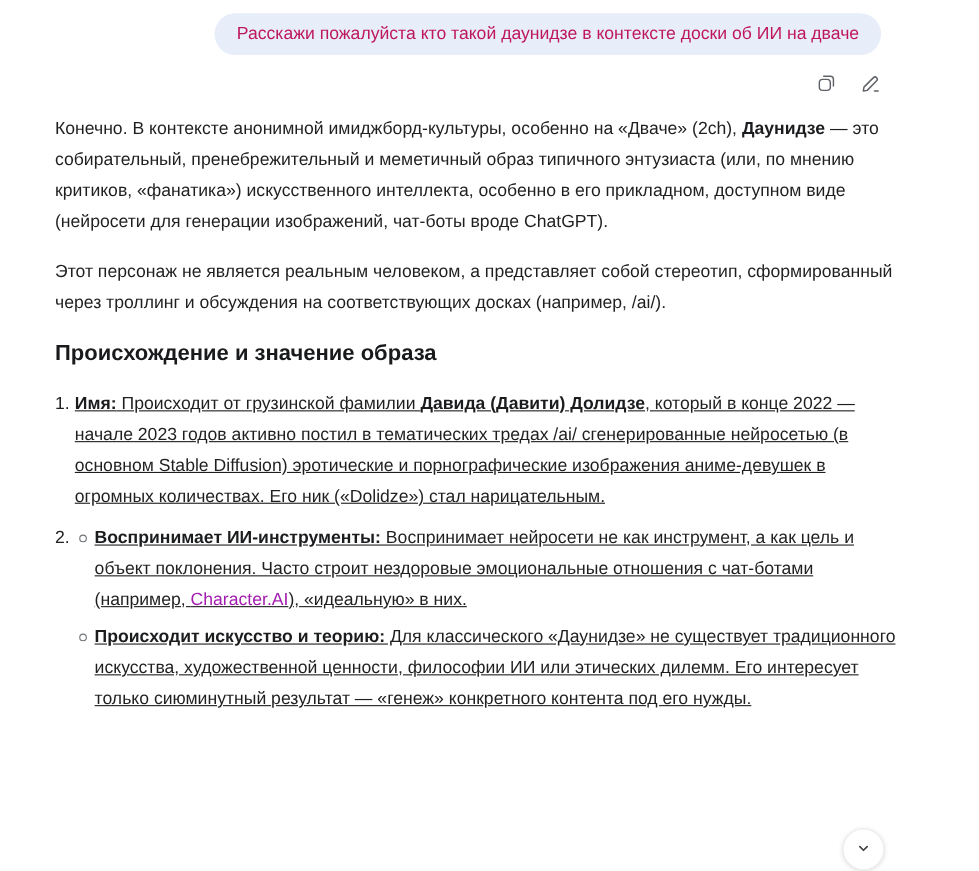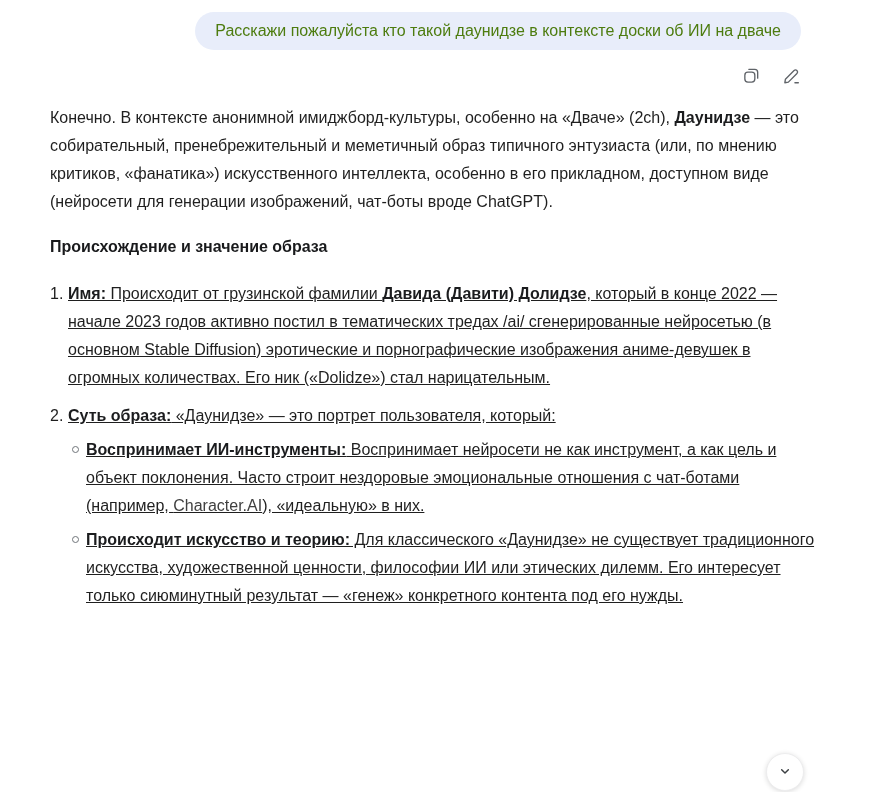--- a/index.html
+++ b/index.html
@@ -22,21 +22,21 @@
     display: flex;
     justify-content: flex-end;
     padding: 12px 89px 0 0;
   }
   .user-bubble {
     background: #e8edfa;
     border-radius: 22px;
     padding: 8px 20px;
     font-size: 16px;
     line-height: 22px;
-    color: #4d7c0f;
+    color: #be185d;
     max-width: 640px;
     white-space: nowrap;
   }
   
   .actions-row {
     display: flex;
     justify-content: flex-end;
     gap: 10px;
     padding: 12px 84px 0 0;
   }
@@ -54,21 +54,21 @@
   }
   .icon-btn svg { display: block; }
   
   .response {
     margin: 16px 68px 0 50px;
     font-size: 16px;
     line-height: 28px;
   }
   .response p { margin: 0 0 18px 0; }
   .response h3 {
-    font-size: 16px;
+    font-size: 20px;
     line-height: 26px;
     font-weight: 700;
     color: #191a1c;
     margin: 15px 0 20px 0;
   }
   ol.numbered {
     list-style: none;
     counter-reset: item;
     margin: 0;
     padding: 0;
@@ -102,21 +102,21 @@
     left: -14px;
     top: 10px;
     width: 5px;
     height: 5px;
     border: 1.3px solid #70757a;
     border-radius: 50%;
     background: #ffffff;
   }
   strong { font-weight: 700; color: #1b1c1e; }
   a.inline-link {
-    color: #404040;
+    color: #a21caf;
     text-decoration: none;
     cursor: pointer;
   }
   
   .scroll-down {
     position: absolute;
     left: 766px;
     top: 753px;
     width: 38px;
     height: 38px;
@@ -157,27 +157,27 @@
         <svg width="19" height="19" viewBox="0 0 20 20" fill="none" stroke="currentColor" stroke-width="1.4">
           <path d="M3.6 13.9 12.7 4.8a2.15 2.15 0 0 1 3.04 3.04L6.7 17l-3.7.6.6-3.7z" stroke-linejoin="round"></path>
           <path d="M13.6 17.6h3.6" stroke-linecap="round"></path>
         </svg>
       </span>
     </button>
   </div>
 
   <div class="response">
     <p><span>Конечно. В контексте анонимной имиджборд-культуры, особенно на «Дваче» (2ch), </span><strong>Даунидзе</strong><span> — это собирательный, пренебрежительный и меметичный образ типичного энтузиаста (или, по мнению критиков, «фанатика») искусственного интеллекта, особенно в его прикладном, доступном виде (нейросети для генерации изображений, чат-боты вроде ChatGPT).</span></p>
+    <p><span>Этот персонаж не является реальным человеком, а представляет собой стереотип, сформированный через троллинг и обсуждения на соответствующих досках (например, /ai/).</span></p>
     <h3>Происхождение и значение образа</h3>
     <ol class="numbered">
       <li>
         <span><strong>Имя:</strong><span> Происходит от грузинской фамилии </span><strong>Давида (Давити) Долидзе</strong><span>, который в конце 2022 — начале 2023 годов активно постил в тематических тредах /ai/ сгенерированные нейросетью (в основном Stable Diffusion) эротические и порнографические изображения аниме-девушек в огромных количествах. Его ник («Dolidze») стал нарицательным.</span></span>
       </li>
       <li>
-        <span><strong>Суть образа:</strong><span> «Даунидзе» — это портрет пользователя, который:</span></span>
         <ul class="sub">
           <li><strong>Воспринимает ИИ-инструменты:</strong><span> Воспринимает нейросети не как инструмент, а как цель и объект поклонения. Часто строит нездоровые эмоциональные отношения с чат-ботами (например, </span><a class="inline-link" href="#">Character.AI</a><span>), «идеальную» в них.</span></li>
           <li><strong>Происходит искусство и теорию:</strong><span> Для классического «Даунидзе» не существует традиционного искусства, художественной ценности, философии ИИ или этических дилемм. Его интересует только сиюминутный результат — «генеж» конкретного контента под его нужды.</span></li>
         </ul>
       </li>
     </ol>
   </div>
 
   <button class="scroll-down">
     <span>

